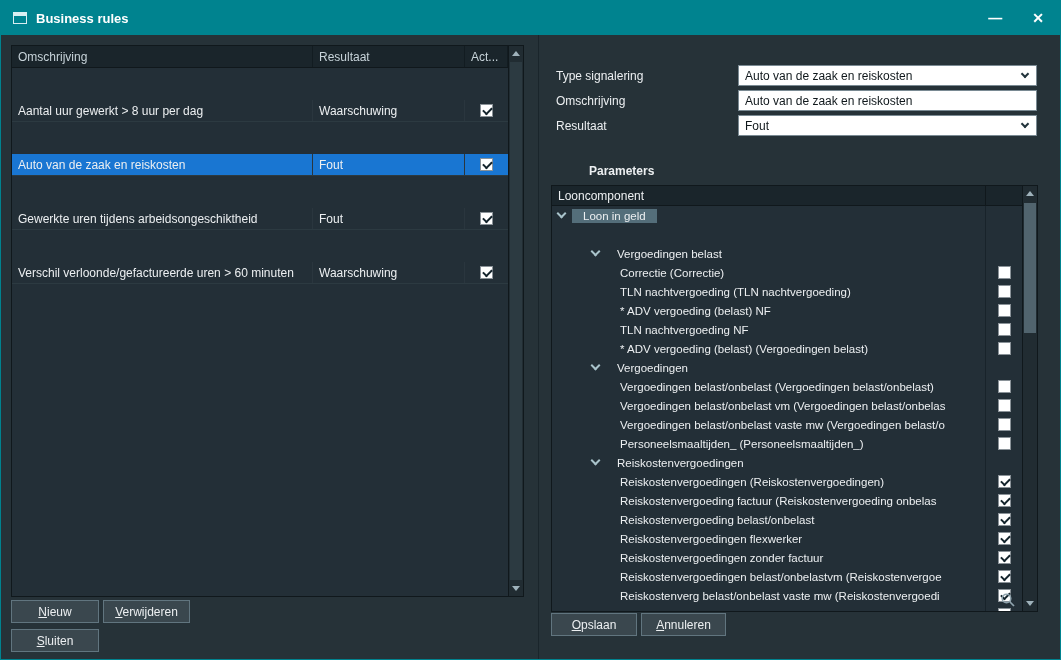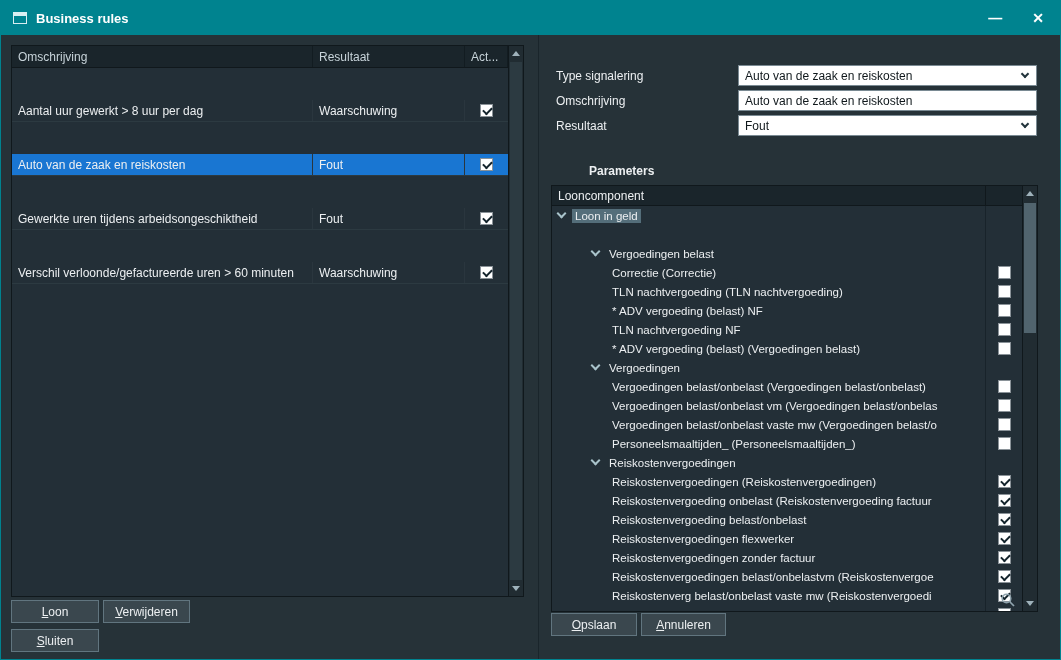--- a/index.html
+++ b/index.html
@@ -90,21 +90,21 @@
   .tree { position:absolute; left:550px; top:184px; width:487px; height:427px; border:1px solid #10181C; display:flex; background:#232F37; }
   .tree-main { flex:1; display:flex; flex-direction:column; overflow:hidden; position:relative; }
   .tree-header { height:20px; display:flex; background:#1A252B; border-bottom:1px solid #10181C; flex-shrink:0; }
   .th-label { flex:1; display:flex; align-items:center; padding:0 6px; color:#ECEFF1; }
   .th-check { width:37px; border-left:1px solid #10181C; }
   .tree-body { flex:1; overflow:hidden; font-size:11.5px; }
   .trerow { height:19px; display:flex; align-items:stretch; }
   .trecell { flex:1; display:flex; align-items:center; overflow:hidden; white-space:nowrap; }
   .treecheckcol { width:37px; border-left:1px solid #18232A; display:flex; align-items:center; justify-content:center; flex-shrink:0; }
   .chev { width:7px; height:7px; border-right:2px solid #A9C3CB; border-bottom:2px solid #A9C3CB; transform:rotate(45deg); margin:-4px 7px 0 0; flex-shrink:0; }
-  .trelabel { padding:1px 3px; }
+  .trelabel { padding:1px 11px; }
   .trelabel.selnode { background:#546E7A; }
   .trelabel.dim { color:#7E929C; }
   .tree-search { position:absolute; right:5px; bottom:2px; width:18px; height:18px; display:flex; align-items:center; justify-content:center; }
 </style>
 </head>
 <body>
 
 <div class="titlebar">
   <span class="app-icon"></span>
   <span class="win-title">Business rules</span>
@@ -161,21 +161,21 @@
     <div class="sb-track">
         <div class="sb-thumb thumb-full"></div>
       </div>
     <div class="sb-btn">
         <span class="arrow-down"></span>
       </div>
   </div>
 </div>
 
 <button class="btn btn-nieuw">
-    <span>Loon</span>
+    <span>Nieuw</span>
   </button>
 <button class="btn btn-verwijderen">
     <span>Verwijderen</span>
   </button>
 <button class="btn btn-sluiten">
     <span>Sluiten</span>
   </button>
 
 <span class="flabel lbl1">Type signalering</span>
 <div class="field fld1">
@@ -311,21 +311,21 @@
         <div class="trerow">
           <div class="trecell" style="padding-left: 57px;">
             <span class="trelabel">Reiskostenvergoedingen (Reiskostenvergoedingen)</span>
           </div>
           <div class="treecheckcol">
             <span class="checkbox checked"></span>
           </div>
         </div>
         <div class="trerow">
           <div class="trecell" style="padding-left: 57px;">
-            <span class="trelabel">Reiskostenvergoeding onbelast (Reiskostenvergoeding factuur</span>
+            <span class="trelabel">Reiskostenvergoeding factuur (Reiskostenvergoeding onbelas</span>
           </div>
           <div class="treecheckcol">
             <span class="checkbox checked"></span>
           </div>
         </div>
         <div class="trerow">
           <div class="trecell" style="padding-left: 57px;">
             <span class="trelabel">Reiskostenvergoeding belast/onbelast</span>
           </div>
           <div class="treecheckcol">

